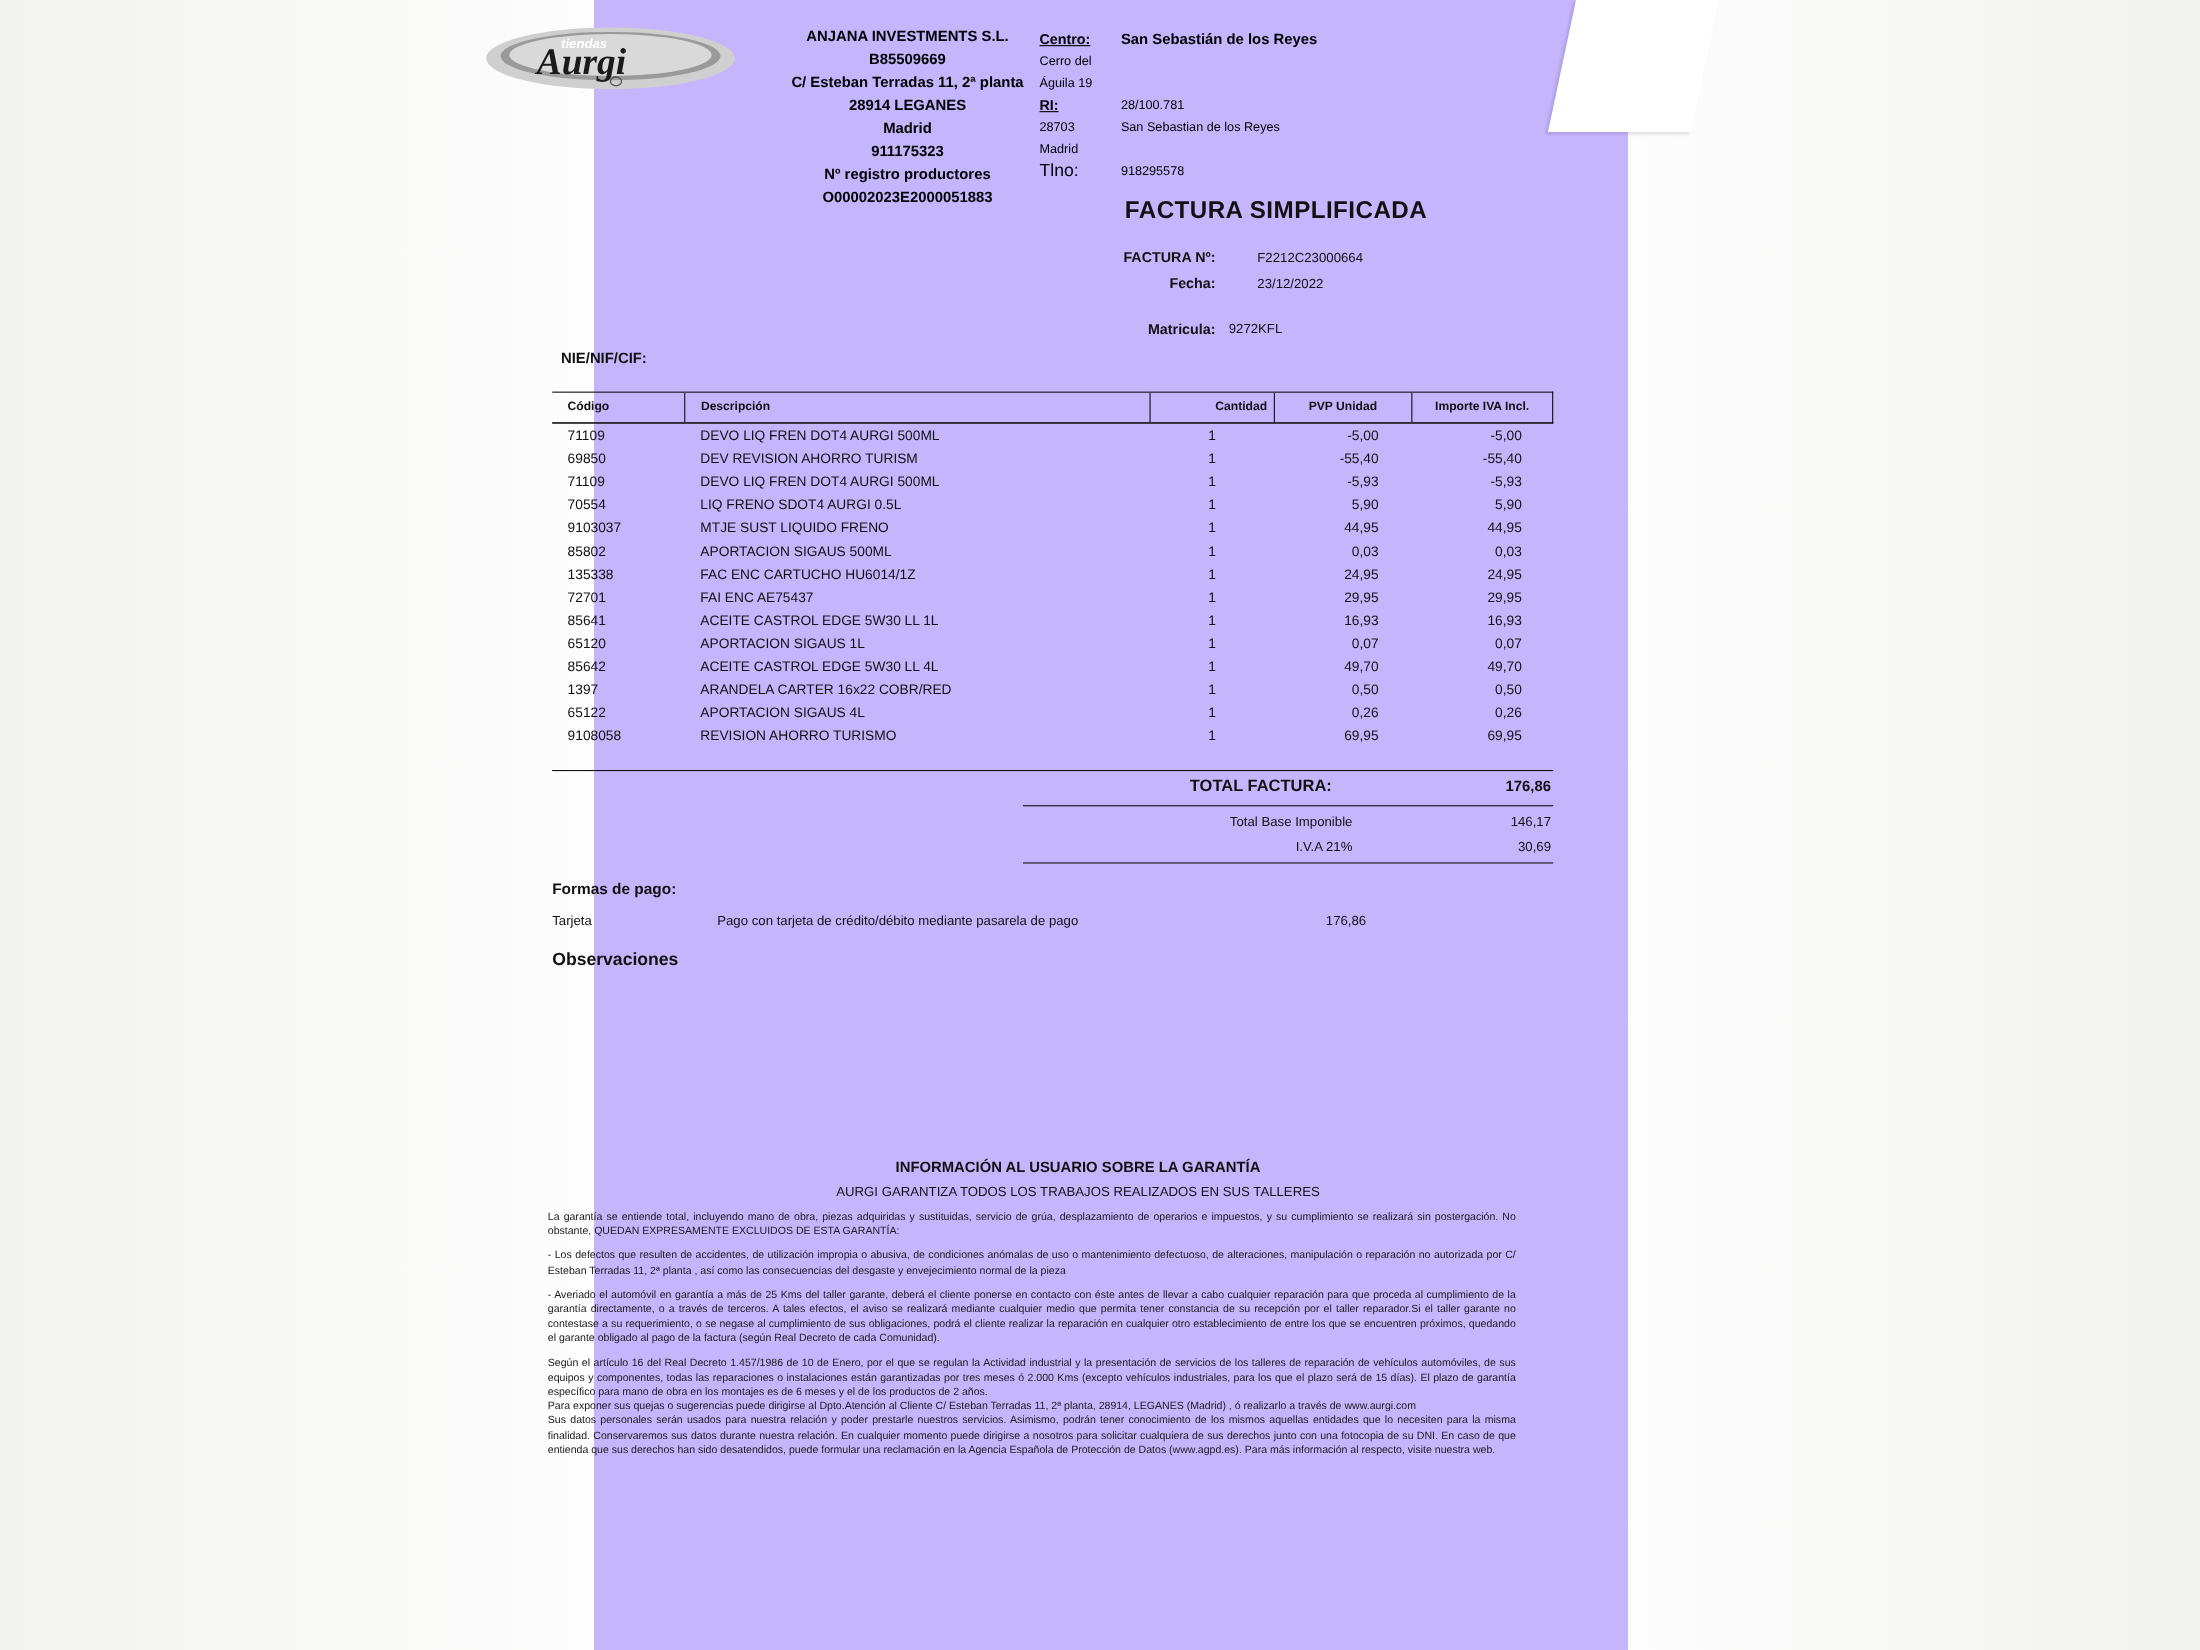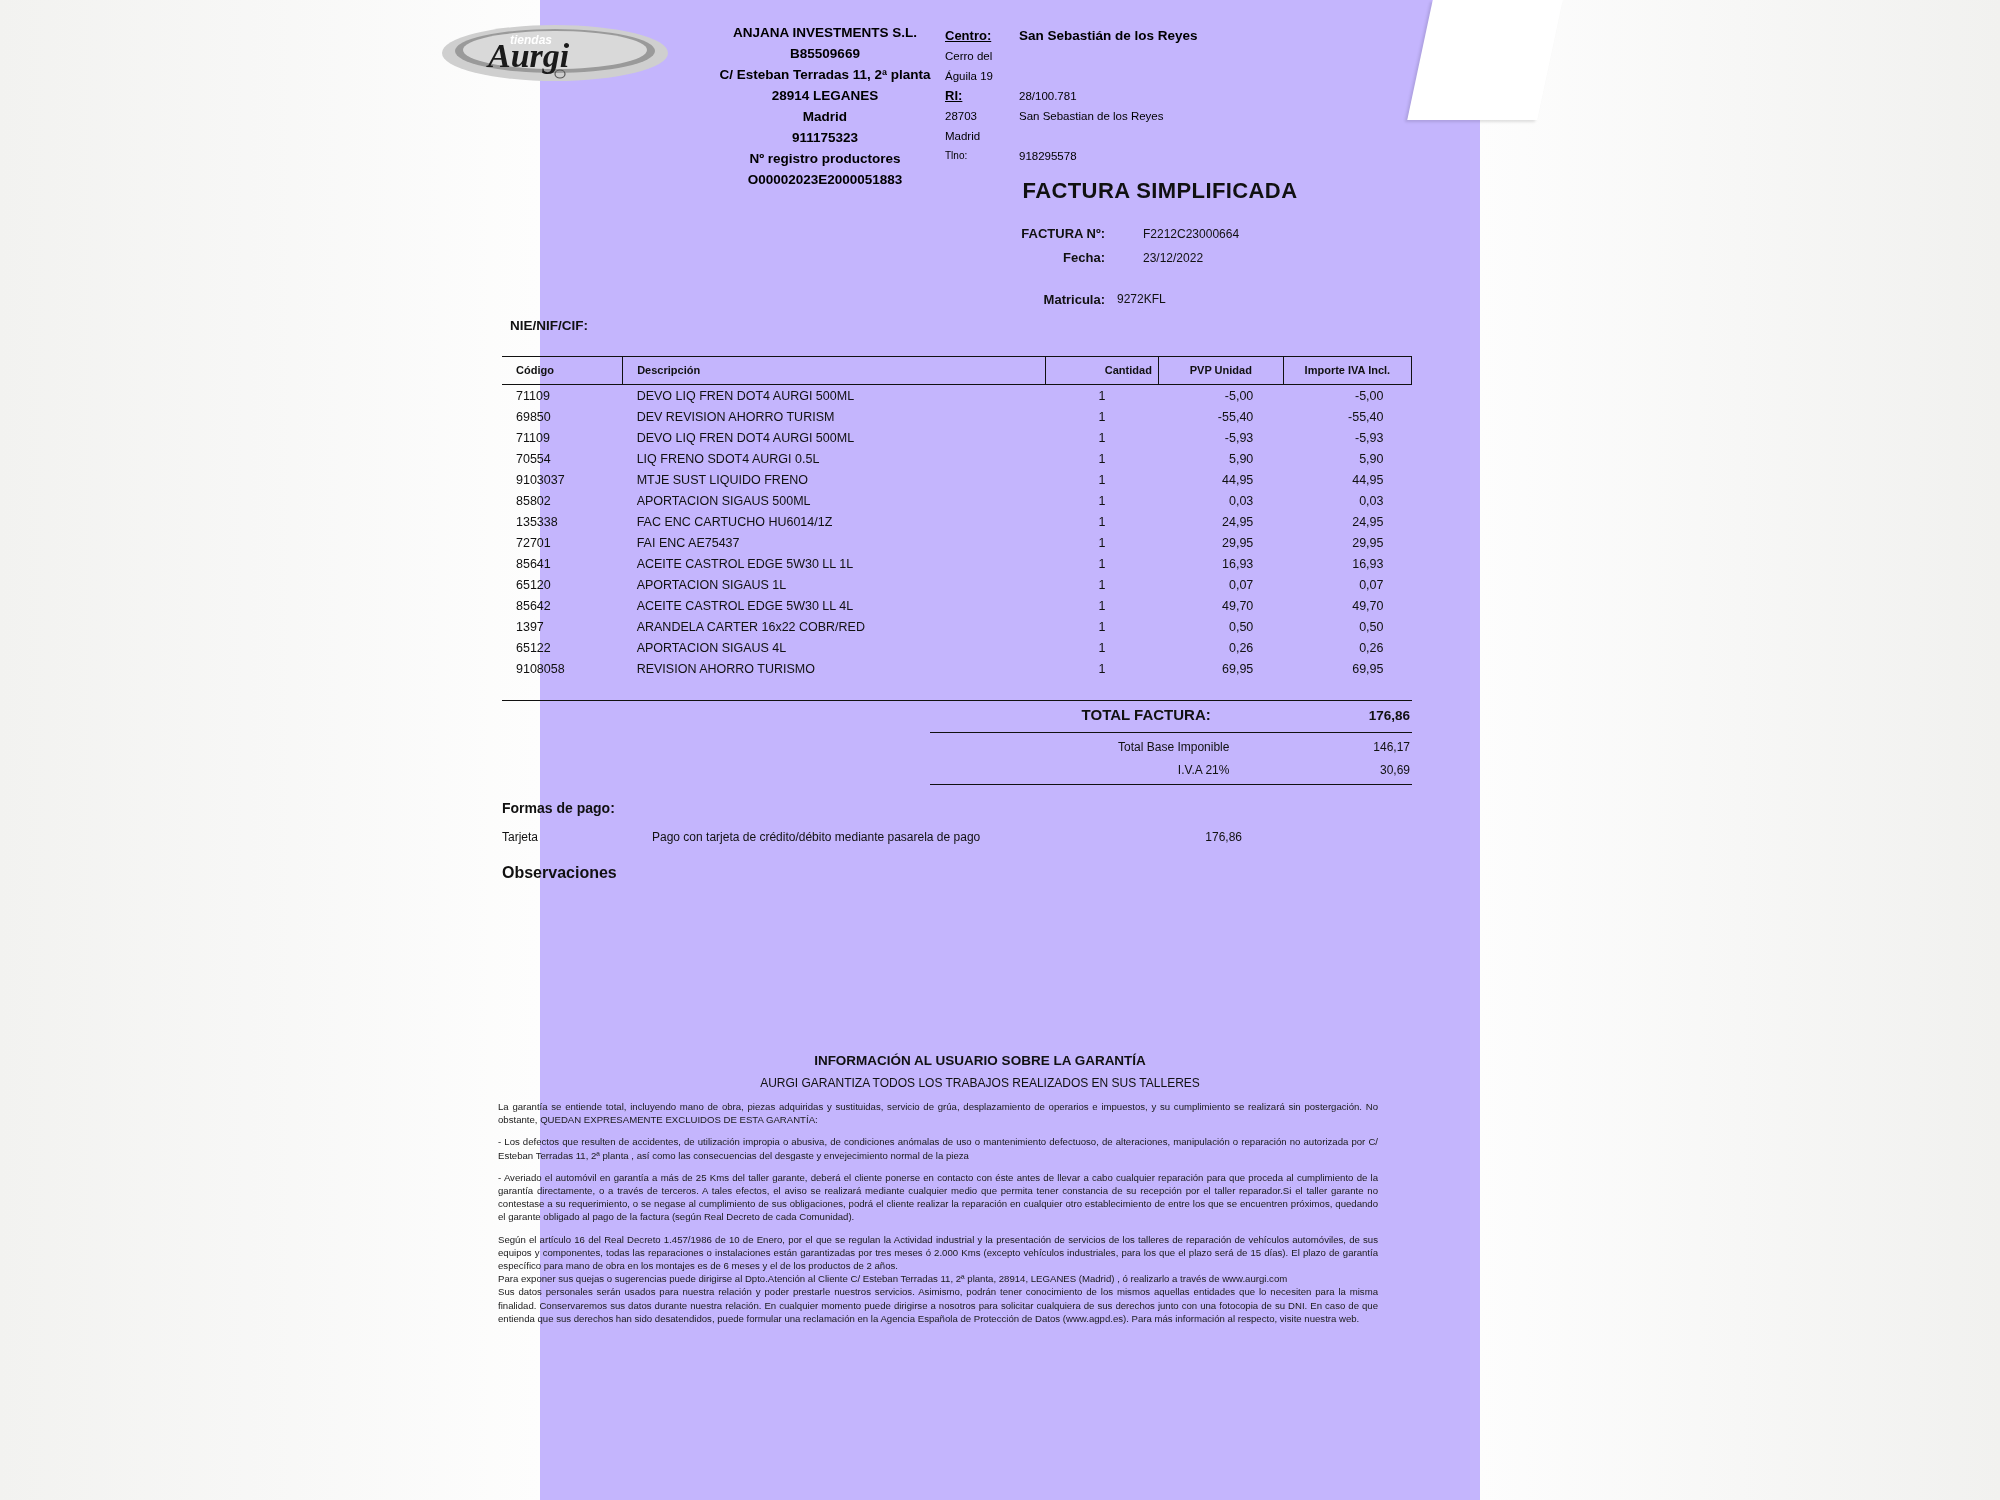--- a/index.html
+++ b/index.html
@@ -342,21 +342,21 @@
         <span class="val small">28/100.781</span>
       </div>
       <div class="centro-row">
         <span class="lbl" style="font-weight:normal;font-size:11.5px;">28703</span>
         <span class="val small">San Sebastian de los Reyes</span>
       </div>
       <div class="centro-row">
         <span class="lbl" style="font-weight:normal;font-size:11.5px;">Madrid</span>
       </div>
       <div class="centro-row">
-        <span class="lbl" style="font-weight:normal;font-size:10px;">Tlno:</span>
+        <span class="lbl" style="font-weight:normal;font-size:16px;">Tlno:</span>
         <span class="val small">918295578</span>
       </div>
     </div>
 
     <div class="fact-title">FACTURA SIMPLIFICADA</div>
 
     <div class="fact-meta">
       <div class="row">
         <span class="lbl">FACTURA Nº:</span>
         <span class="val">F2212C23000664</span>

